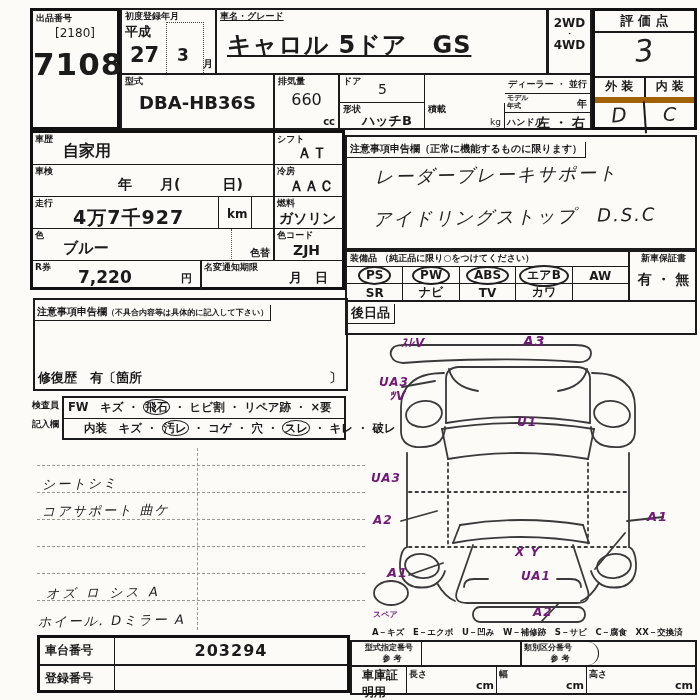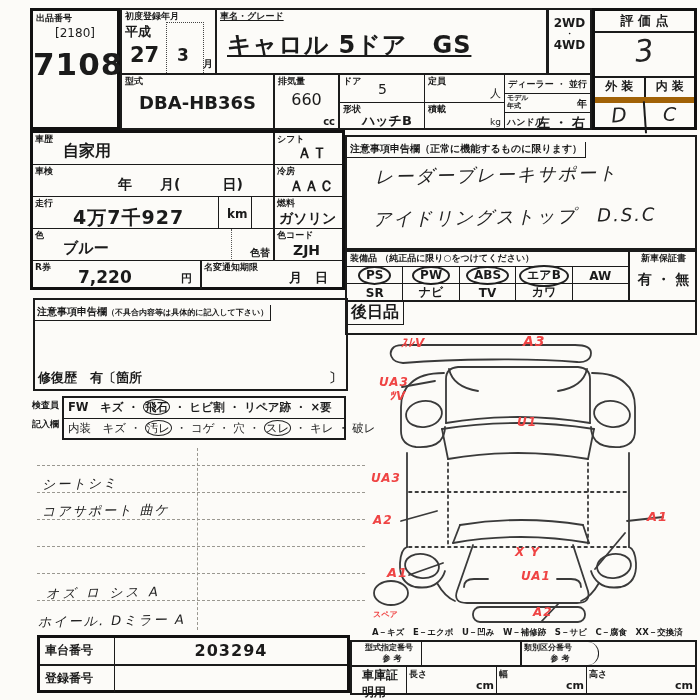--- a/index.html
+++ b/index.html
@@ -7,21 +7,21 @@
   #sheet{position:relative;width:700px;height:700px;background:#fcfbf8;overflow:hidden;}
   .abs{position:absolute;box-sizing:border-box;}
   .b2{border:2px solid #1b1b1b;}
   .b3{border:3px solid #111;}
   .lbl{font-size:9px;font-weight:bold;line-height:11px;}
   .hw{font-family:"DejaVu Sans",sans-serif;font-style:italic;color:#222;}
   .cell{position:absolute;box-sizing:border-box;}
   .circle{border:2px solid #222;border-radius:50%;padding:0 6px 1px;display:inline-block;}
   .circle-word{border:1.5px solid #222;border-radius:50%;padding:0 1px;}
   .dashline{position:absolute;border-top:1px dashed #9a9891;height:0;}
-  .ann{position:absolute;font-style:italic;font-size:12px;font-weight:bold;color:#ef4444;letter-spacing:1px;white-space:nowrap;}
+  .ann{position:absolute;font-style:italic;font-size:12px;font-weight:bold;color:#701a75;letter-spacing:1px;white-space:nowrap;}
   .eqcell{box-sizing:border-box;border-right:1px solid #1b1b1b;display:flex;align-items:center;justify-content:center;font-size:12px;font-weight:bold;}
 </style>
 </head>
 <body>
 
 <div id="sheet">
 
   <div class="abs b3" style="left:30px;top:8px;width:90px;height:122px;">
     <div class="lbl" style="padding:2px 3px;">出品番号</div>
     <div style="text-align:center;font-size:12px;">[2180]</div>
@@ -72,24 +72,20 @@
     <div style="position:absolute;right:3px;bottom:1px;font-size:10px;font-weight:bold;">cc</div>
   </div>
   <div class="abs" style="left:340px;top:75px;width:85px;height:28px;border-bottom:1px solid #1b1b1b;border-right:1px solid #1b1b1b;">
     <span class="lbl" style="padding:1px 3px;position:absolute;">ドア</span>
     <span style="position:absolute;left:38px;top:6px;font-size:14px;">5</span>
   </div>
   <div class="abs" style="left:340px;top:103px;width:85px;height:27px;border-bottom:2px solid #1b1b1b;border-right:1px solid #1b1b1b;">
     <span class="lbl" style="padding:1px 3px;position:absolute;">形状</span>
     <span style="position:absolute;left:22px;top:9px;font-size:13px;font-weight:bold;">ハッチB</span>
   </div>
-  <div class="abs" style="left:425px;top:75px;width:80px;height:28px;border-bottom:1px solid #1b1b1b;border-right:1px solid #1b1b1b;">
-    <span class="lbl" style="padding:1px 3px;position:absolute;">定員</span>
-    <span style="position:absolute;right:3px;bottom:1px;font-size:11px;">人</span>
-  </div>
   <div class="abs" style="left:425px;top:103px;width:80px;height:27px;border-bottom:2px solid #1b1b1b;border-right:1px solid #1b1b1b;">
     <span class="lbl" style="padding:1px 3px;position:absolute;">積載</span>
     <span style="position:absolute;right:3px;bottom:1px;font-size:9px;">kg</span>
   </div>
   <div class="abs" style="left:505px;top:75px;width:87px;height:55px;border-bottom:2px solid #1b1b1b;border-right:2px solid #1b1b1b;">
     <div style="height:18px;border-bottom:1px solid #1b1b1b;font-size:9px;font-weight:bold;text-align:center;line-height:18px;">ディーラー ・ 並行</div>
     <div style="height:18px;border-bottom:1px solid #1b1b1b;position:relative;">
       <span style="position:absolute;left:2px;top:0;font-size:7px;line-height:9px;font-weight:bold;">モデル</span>
       <span style="position:absolute;left:2px;top:8px;font-size:7px;line-height:9px;font-weight:bold;">年式</span>
       <span style="position:absolute;right:3px;bottom:1px;font-size:10px;font-weight:bold;">年</span>
@@ -161,21 +157,21 @@
     <div style="position:absolute;left:3px;bottom:2px;font-size:13px;font-weight:bold;">修復歴　有〔箇所</div>
     <div style="position:absolute;right:4px;bottom:2px;font-size:13px;font-weight:bold;">〕</div>
   </div>
 
   <div class="abs" style="left:32px;top:399px;width:30px;height:36px;">
     <div style="font-size:9px;font-weight:bold;">検査員</div>
     <div style="font-size:9px;font-weight:bold;margin-top:6px;">記入欄</div>
   </div>
   <div class="abs b2" style="left:62px;top:396px;width:284px;height:44px;">
     <div style="height:20px;border-bottom:1px solid #1b1b1b;font-size:11.5px;font-weight:bold;line-height:19px;padding-left:4px;white-space:nowrap;"><span>FW　キズ ・ </span><span class="circle-word">飛石</span><span> ・ ヒビ割 ・ リペア跡 ・ ×要</span></div>
-    <div style="height:20px;font-size:11.5px;font-weight:normal;line-height:19px;padding-left:4px;white-space:nowrap;"><span>内装　キズ ・ </span><span class="circle-word">汚レ</span><span> ・ コゲ ・ 穴 ・ </span><span class="circle-word">スレ</span><span> ・ キレ ・ 破レ</span></div>
+    <div style="height:20px;font-size:11.5px;font-weight:bold;line-height:19px;padding-left:20px;white-space:nowrap;"><span>内装　キズ ・ </span><span class="circle-word">汚レ</span><span> ・ コゲ ・ 穴 ・ </span><span class="circle-word">スレ</span><span> ・ キレ ・ 破レ</span></div>
   </div>
 
   <div class="abs b2" style="left:345px;top:135px;width:352px;height:115px;">
     <span style="font-size:10px;font-weight:bold;border:1px solid #1b1b1b;border-top:none;border-left:none;padding:0 3px 1px;display:inline-block;">注意事項申告欄（正常に機能するものに限ります）</span>
     <div class="hw" style="position:absolute;left:28px;top:26px;font-size:18px;transform:rotate(-1deg);letter-spacing:2px;">レーダーブレーキサポート</div>
     <div class="hw" style="position:absolute;left:26px;top:68px;font-size:18px;transform:rotate(-1deg);letter-spacing:2px;">アイドリングストップ　D.S.C</div>
   </div>
 
   <div class="abs b2" style="left:345px;top:250px;width:352px;height:52px;">
     <div style="position:absolute;left:0;top:0;width:281px;height:14px;font-size:9px;font-weight:bold;padding-left:3px;">装備品 （純正品に限り○をつけてください）</div>
@@ -213,21 +209,21 @@
           <span></span>
         </div>
     </div>
     <div style="position:absolute;left:281px;top:0;width:67px;height:48px;border-left:2px solid #1b1b1b;">
       <div style="font-size:9px;font-weight:bold;text-align:center;">新車保証書</div>
       <div style="font-size:14px;font-weight:bold;text-align:center;margin-top:6px;">有 ・ 無</div>
     </div>
   </div>
 
   <div class="abs b2" style="left:345px;top:302px;width:352px;height:33px;border-top:none;">
-    <span style="font-size:16px;font-weight:bold;border:1px solid #1b1b1b;border-top:none;border-left:none;padding:0 4px 1px;display:inline-block;">後日品</span>
+    <span style="font-size:13px;font-weight:bold;border:1px solid #1b1b1b;border-top:none;border-left:none;padding:0 4px 1px;display:inline-block;">後日品</span>
   </div>
 
   <div class="dashline" style="left:37px;top:465px;width:328px;"></div>
   <div class="dashline" style="left:37px;top:492px;width:328px;"></div>
   <div class="dashline" style="left:37px;top:519px;width:328px;"></div>
   <div class="dashline" style="left:37px;top:546px;width:328px;"></div>
   <div class="dashline" style="left:37px;top:573px;width:328px;"></div>
   <div class="dashline" style="left:37px;top:600px;width:328px;"></div>
   <div class="abs" style="left:197px;top:448px;height:182px;border-left:1px dashed #9a9891;"></div>
 

